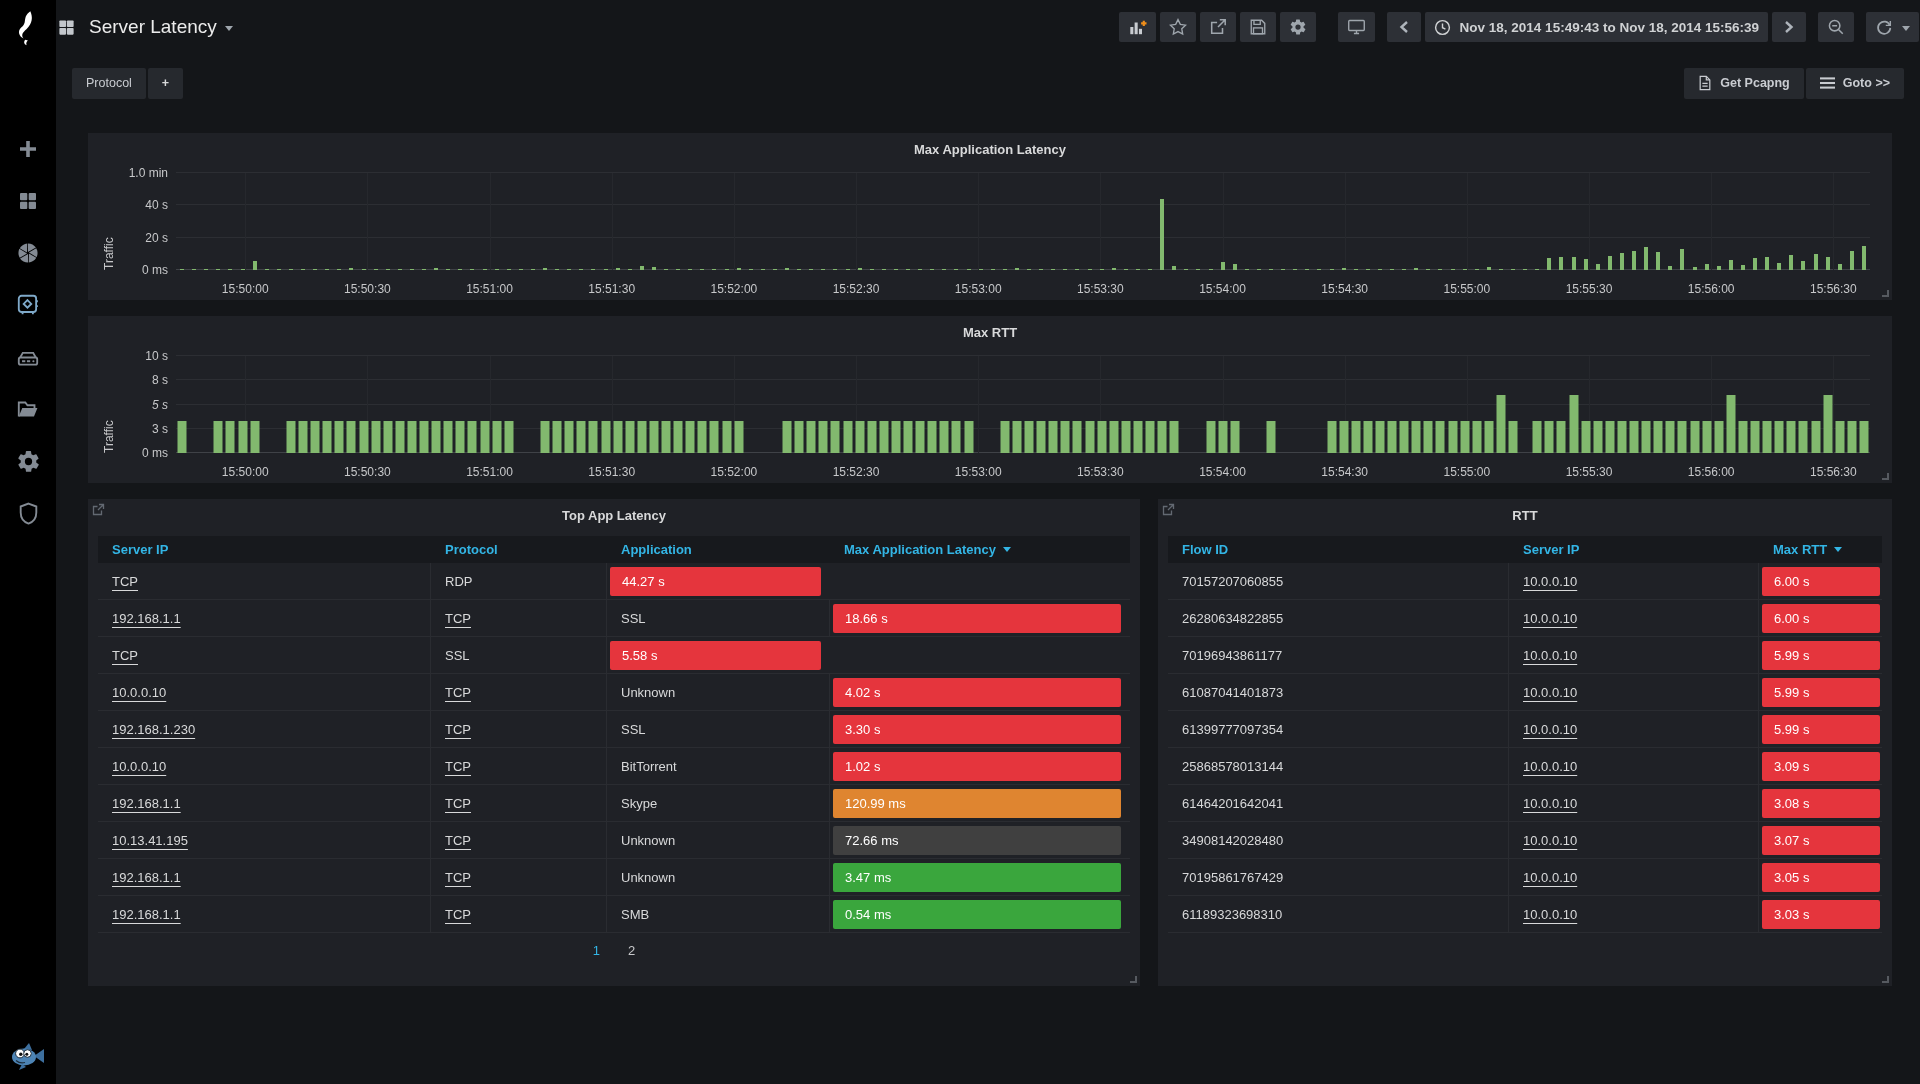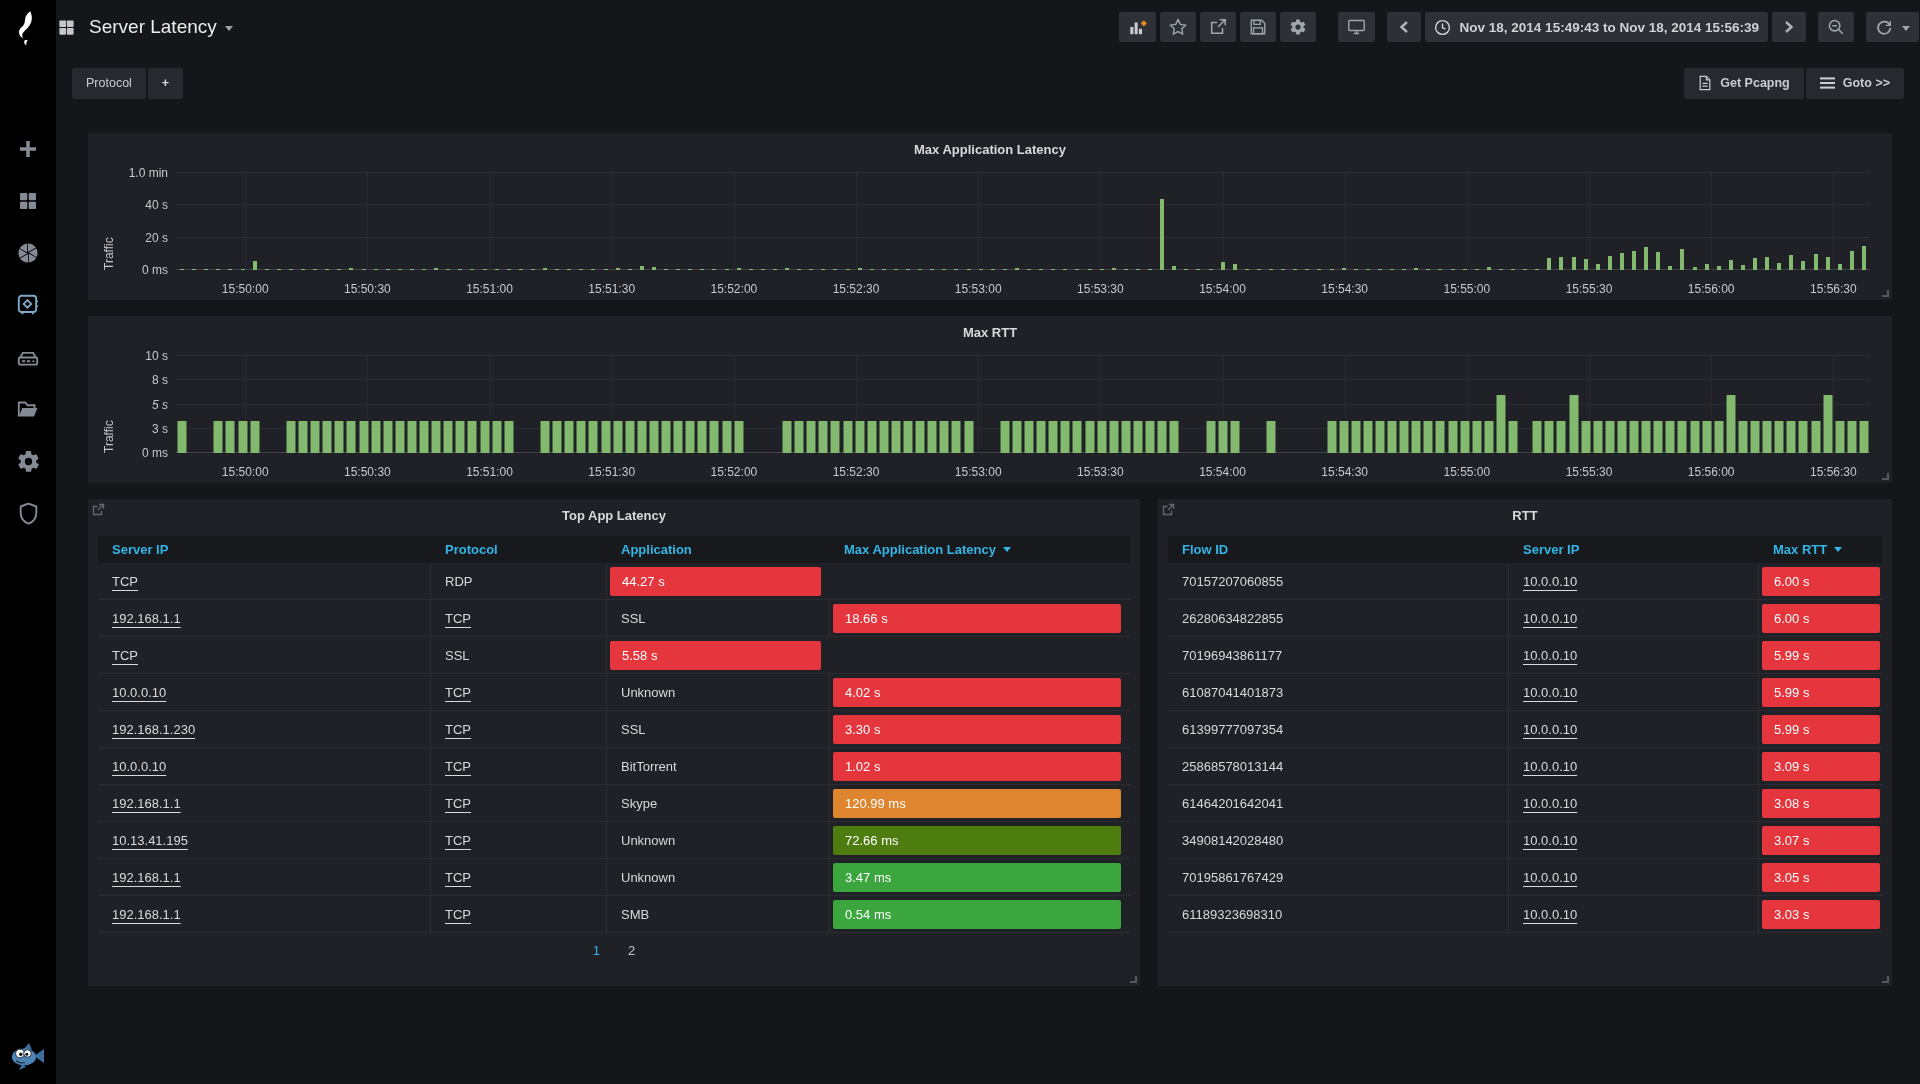--- a/index.html
+++ b/index.html
@@ -761,21 +761,21 @@
             <div class="td">
               <span class="cell-link">10.13.41.195</span>
             </div>
             <div class="td">
               <span class="cell-link">TCP</span>
             </div>
             <div class="td">
               <span>Unknown</span>
             </div>
             <div class="td val">
-              <span class="value-bar" style="background: #4d7c0f;">72.66 ms</span>
+              <span class="value-bar" style="background: #404040;">72.66 ms</span>
             </div>
           </div>
           <div class="trow">
             <div class="td">
               <span class="cell-link">192.168.1.1</span>
             </div>
             <div class="td">
               <span class="cell-link">TCP</span>
             </div>
             <div class="td">

